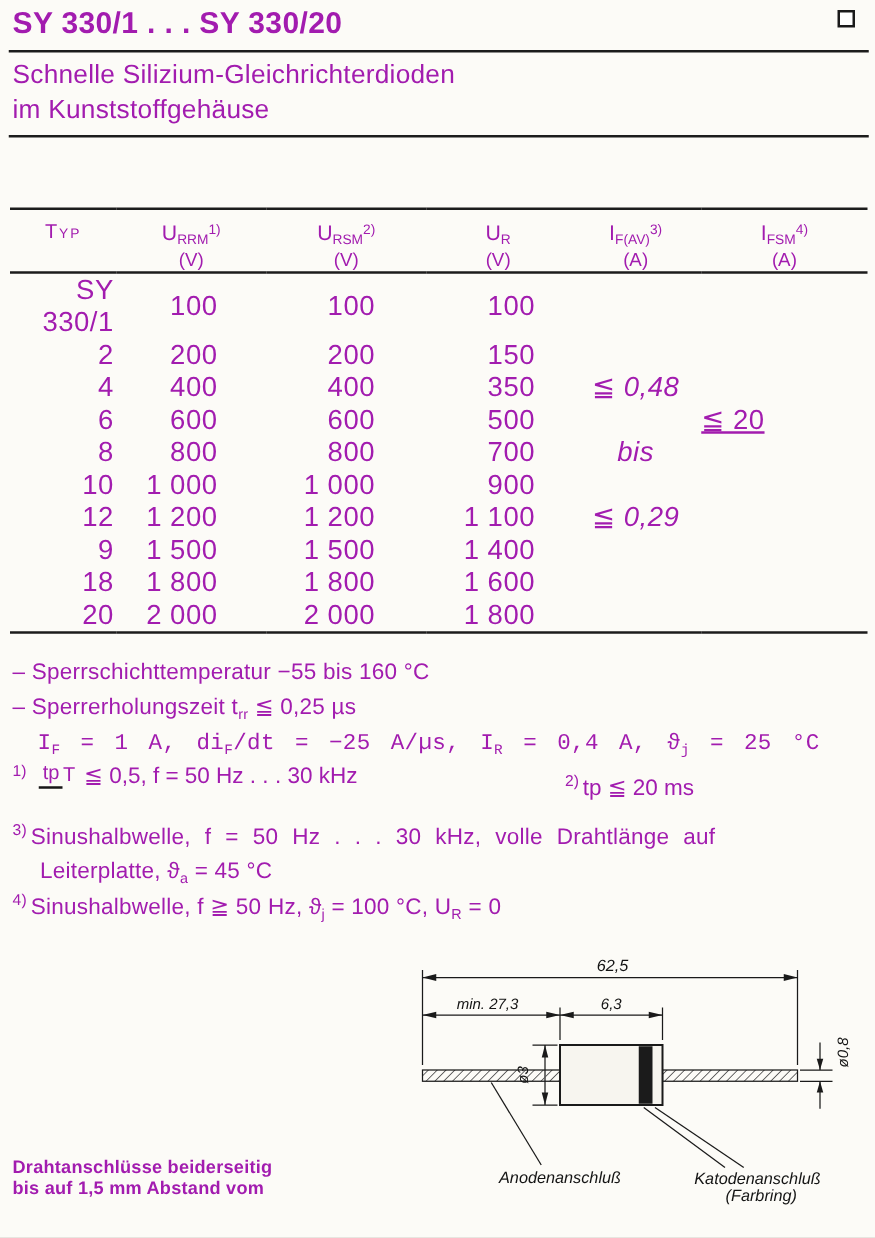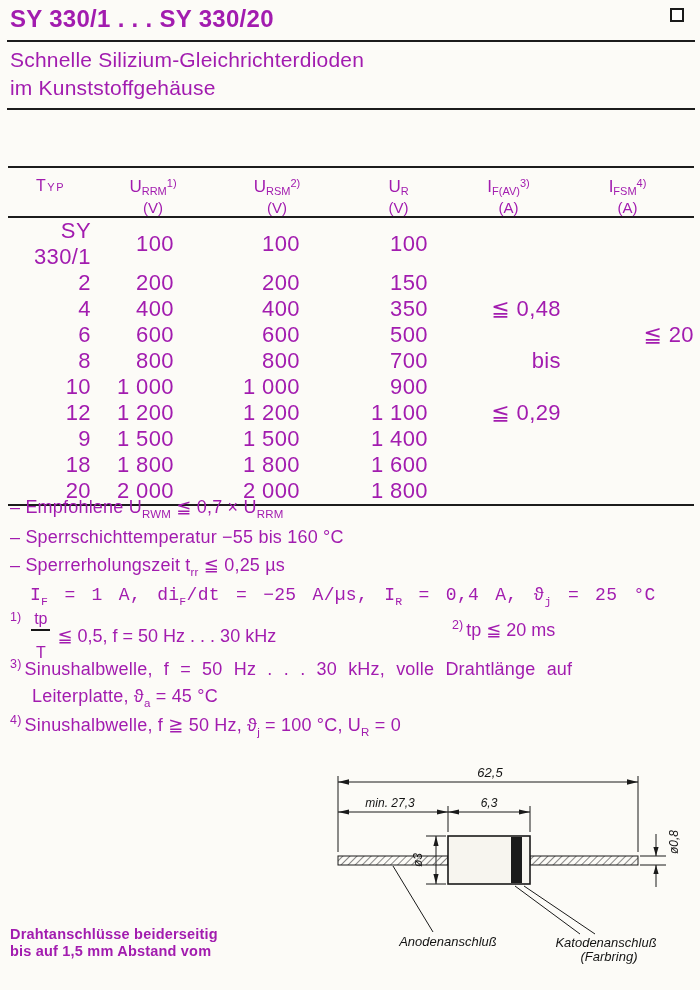--- a/index.html
+++ b/index.html
@@ -23,29 +23,29 @@
   .hsym sub{font-size:11px;vertical-align:-3px;}
   .hsym sup{font-size:11px;vertical-align:5px;}
   .unit{font-size:15px;margin-top:2px;}
   .typ{font-size:16px;letter-spacing:1.5px;font-variant:small-caps;}
   .spec tbody tr{height:25px;}
   .spec tbody td{font-size:22px;letter-spacing:.4px;font-weight:400;}
   .spec td.c0{text-align:right;padding-right:2px;}
   .spec td.c1{text-align:right;padding-right:39px;}
   .spec td.c2{text-align:right;padding-right:41px;}
   .spec td.c3{text-align:right;padding-right:28px;}
-  .spec td.c4{text-align:right;}
-  .spec td.c5{text-align:right;}
+  .spec td.c4{text-align:center;font-style:italic;}
+  .spec td.c5{text-align:left;text-decoration:underline;}
 
   .note{left:10px;font-size:18px;line-height:1.3;letter-spacing:.2px;}
   .sb{font-size:11.5px;}
   .fmark{font-size:12.5px;margin-right:3px;}
   .fnline{left:10px;font-size:18px;display:flex;align-items:center;gap:7px;}
   .fnline .fmark{align-self:flex-start;line-height:1;margin-top:1px;}
-  .frac{display:inline-flex;flex-direction:column;align-items:center;font-size:16px;line-height:1.15;gap:12px;}
+  .frac{display:inline-flex;flex-direction:row;align-items:center;font-size:16px;line-height:1.15;}
   .frac .num{border-bottom:2px solid #161616;padding:0 3px 1px;}
   .frac .den{padding-top:1px;}
   .bold{font-weight:400;}
   .wsp{word-spacing:6px;}
   .wsp2{word-spacing:5px;letter-spacing:.3px;font-family:Liberation Mono, monospace;}
   .ind2{display:inline-block;margin-left:22px;margin-top:4px;}
 
   .solder{top:926px;left:10px;font-size:14.5px;font-weight:700;line-height:16.5px;letter-spacing:.2px;}
   .drawing{top:760px;left:318px;}
 </style>
@@ -177,23 +177,20 @@
           <td class="c0">20</td>
           <td class="c1">2 000</td>
           <td class="c2">2 000</td>
           <td class="c3">1 800</td>
           <td class="c4"></td>
           <td class="c5"></td>
         </tr>
       </tbody>
   </table>
 
-  <div class="abs note" style="top:496px">
-    <span>– Empfohlene U</span><sub class="sb">RWM</sub><span> ≦ 0,7 × U</span><sub class="sb">RRM</sub>
-  </div>
   <div class="abs note" style="top:526px">– Sperrschichttemperatur −55 bis 160 °C</div>
   <div class="abs note" style="top:554px">
     <span>– Sperrerholungszeit t</span><sub class="sb">rr</sub><span> ≦ 0,25 µs</span>
   </div>
   <div class="abs note wsp2" style="top:584px;left:30px">
     <span>I</span><sub class="sb">F</sub><span> = 1 A, di</span><sub class="sb">F</sub><span>/dt = −25 A/µs, I</span><sub class="sb">R</sub><span> = 0,4 A, ϑ</span><sub class="sb">j</sub><span> = 25 °C</span>
   </div>
 
   <div class="abs fnline" style="top:610px">
     <sup class="fmark">1)</sup>

